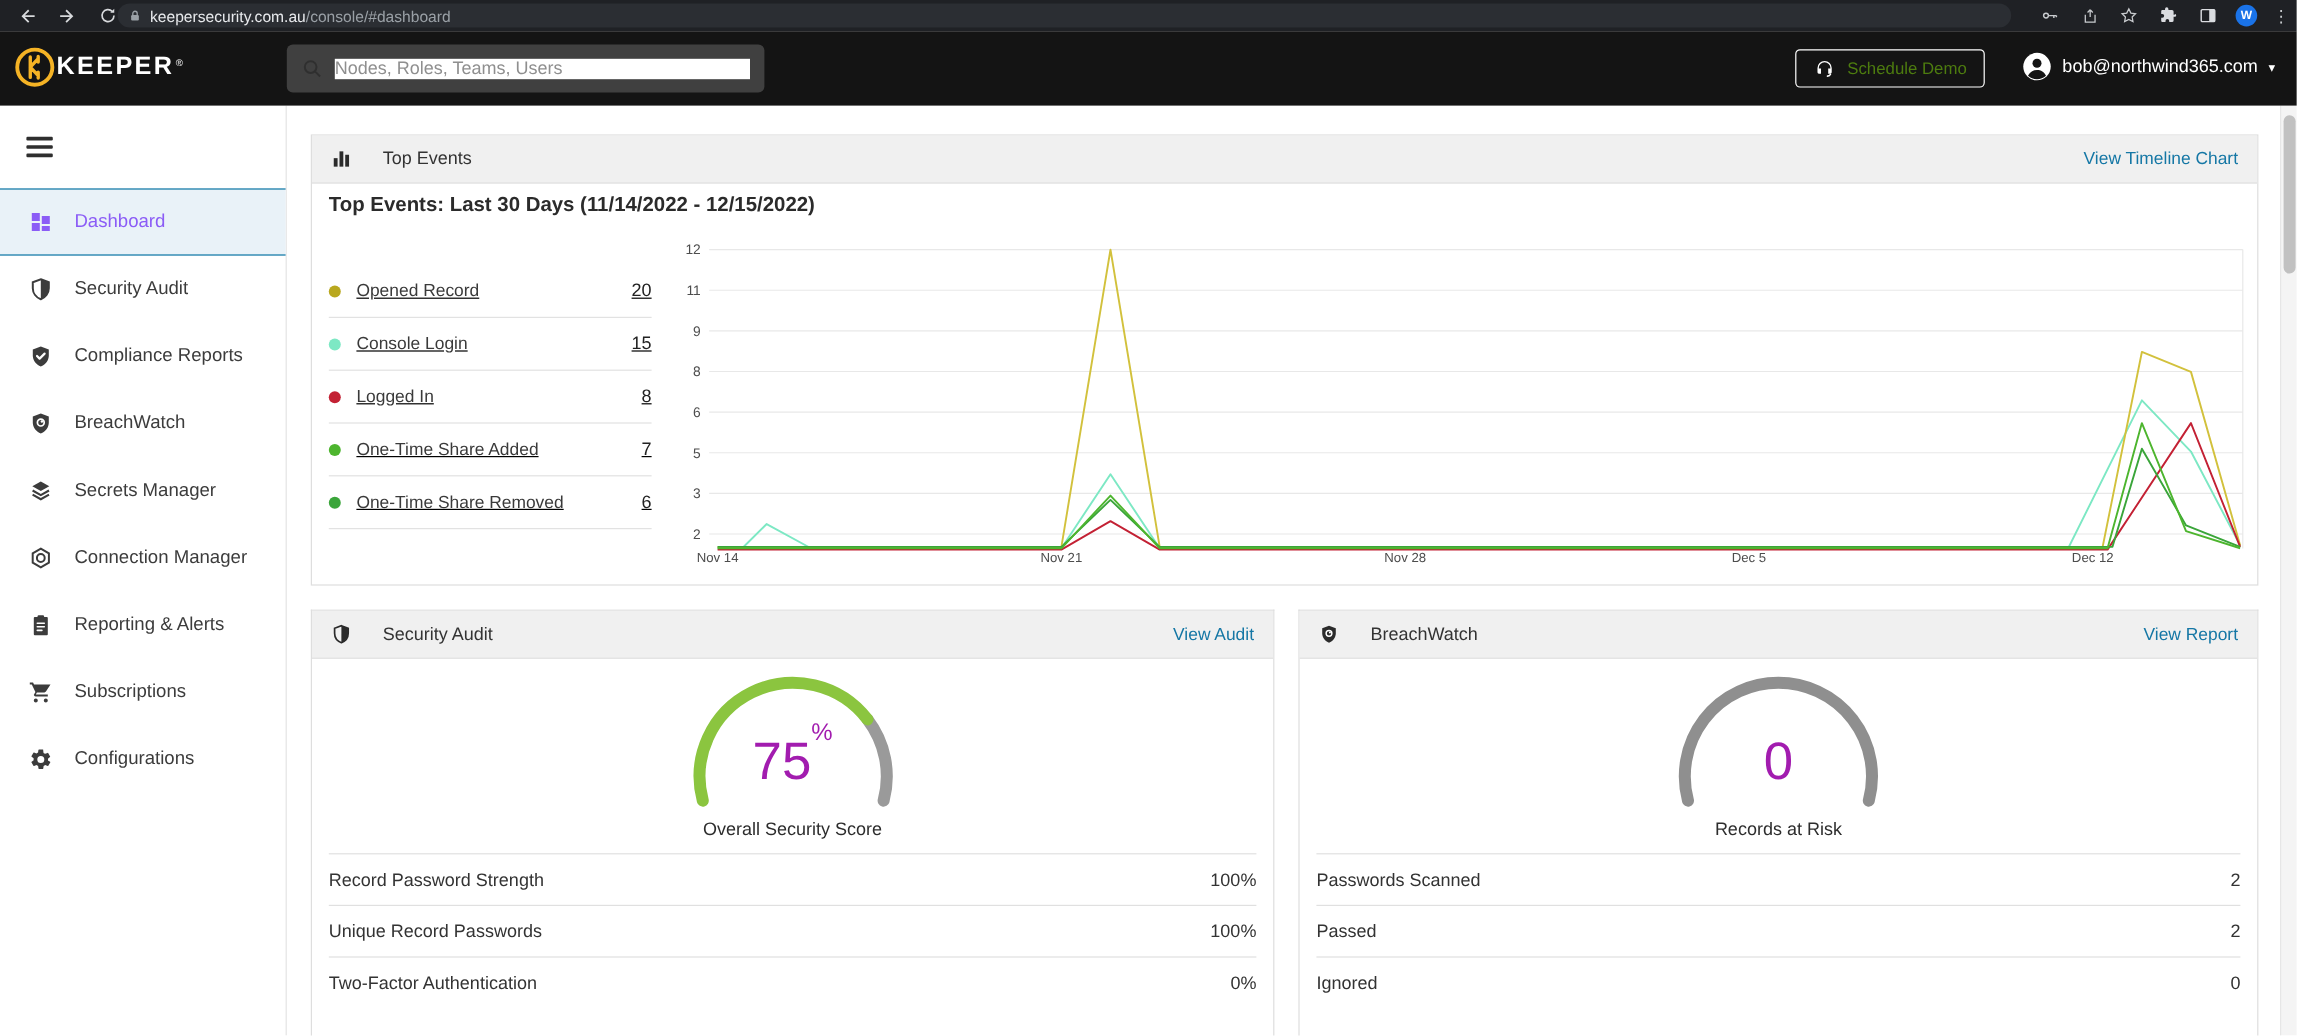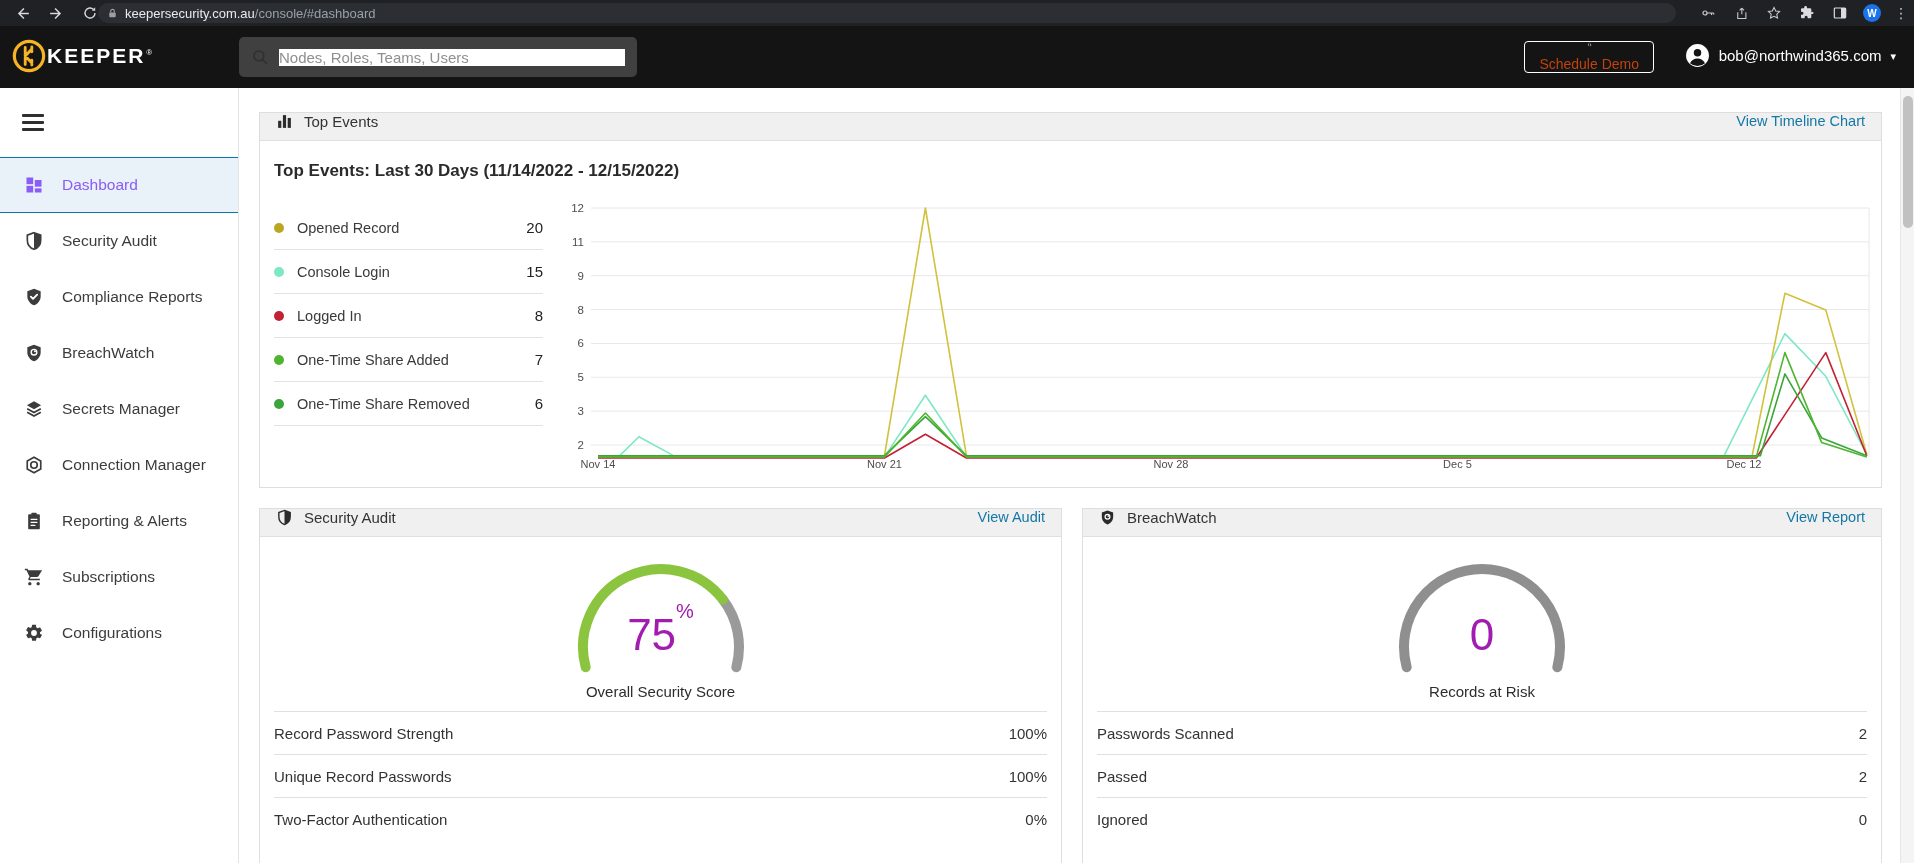--- a/index.html
+++ b/index.html
@@ -19,44 +19,44 @@
   .kebab { color:#c8cbce; font-size:14px; letter-spacing:0; cursor:pointer; line-height:1; }
 
   
   .appheader { position:absolute; left:0; top:26px; width:1914px; height:62px; background:#141414; z-index:20; }
   .brand { position:absolute; left:12px; top:13px; display:flex; align-items:center; gap:1px; }
   .brand-text { color:#fff; font-size:21px; font-weight:bold; letter-spacing:2px; }
   .brand-mark { color:#fff; font-size:8px; vertical-align:top; position:relative; top:-4px; }
   .search-box { position:absolute; left:239px; top:11px; width:398px; height:40px; background:#404040; border-radius:5px; display:flex; align-items:center; padding:0 12px; }
   .search-box input { border:none; outline:none; flex:1; font-size:15px; color:#333; margin-left:10px; font-family:"Liberation Sans",sans-serif; }
   .search-box input::placeholder { color:#8f8f8f; }
-  .demo-btn { position:absolute; right:260px; top:15px; height:32px; padding:0 14px; border:1px solid #fff; border-radius:4px; display:flex; align-items:center; gap:9px; color:#c2410c; font-size:14px; cursor:pointer; background:transparent;flex-direction:column; }
+  .demo-btn { position:absolute; right:260px; top:15px; height:32px; padding:0 14px; border:1px solid #fff; border-radius:4px; display:flex; align-items:center; gap:9px; color:#4d7c0f; font-size:14px; cursor:pointer; background:transparent; }
   .account { position:absolute; right:18px; top:17px; display:flex; align-items:center; gap:9px; color:#fff; font-size:15px; cursor:pointer; }
   .caret { font-size:11px; position:relative; top:1px; }
 
   
   .sidebar { position:absolute; left:0; top:88px; width:239px; height:775px; background:#fff; border-right:1px solid #e4e4e4; z-index:10; }
   .hamburger { position:absolute; left:22px; top:26px; width:22px; cursor:pointer; }
   .hamburger div { height:3px; background:#2f2f2f; margin-bottom:4px; border-radius:1px; }
   .nav-list { position:absolute; left:0; top:69px; width:100%; }
   .nav-item { height:56px; display:flex; align-items:center; padding-left:24px; gap:18px; font-size:15.5px; color:#3c3c3c; cursor:pointer; }
   .nav-item svg { flex:0 0 auto; }
   .nav-item.active { background:#e9f2f8; color:#8b5cf6; border-top:1px solid #0d76a5; border-bottom:1px solid #0d76a5; }
 
   
   .card { position:absolute; background:#fff; border:1px solid #dedede; }
   #card-top-events { left:259px; top:112px; width:1623px; height:376px; }
   #card-security-audit { left:259px; top:508px; width:803px; height:356px; border-bottom:none; }
   #card-breachwatch { left:1082px; top:508px; width:800px; height:356px; border-bottom:none; }
-  .card-header { height:28px; background:#f0f0f0; border-bottom:1px solid #e0e0e0; display:flex; padding:0 16px; gap:11px; }
+  .card-header { height:40px; background:#f0f0f0; border-bottom:1px solid #e0e0e0; display:flex; align-items:center; padding:0 16px; gap:26px; }
   .card-title { font-size:15px; color:#333; }
   .card-link { margin-left:auto; color:#1577a5; font-size:14.5px; cursor:pointer; }
 
   .chart-subtitle { position:absolute; left:14px; top:48px; font-size:17px; font-weight:bold; color:#2b2b2b; }
-  .legend { position:absolute; left:14px; top:93px; width:269px; }
+  .legend { position:absolute; left:14px; top:108px; width:269px;text-decoration:underline; }
   .legend-row { height:44px; border-bottom:1px solid #e2e2e2; display:flex; align-items:center; gap:13px; font-size:14.5px; color:#3a3a3a; }
   .legend-dot { width:10px; height:10px; border-radius:50%; flex:0 0 auto; }
   .legend-count { margin-left:auto; font-size:15px; color:#222; }
   .chart-wrap { position:absolute; left:301px; top:83px; width:1320px; height:285px; }
 
   .gauge-wrap { position:absolute; top:48px; left:50%; transform:translateX(-50%); width:220px; height:152px; text-align:center; }
   .gauge-wrap svg { display:block; margin:0 auto; }
   .gauge-number { position:absolute; top:56px; left:0; right:0; text-align:center; font-size:44px; color:#a21caf; line-height:1; }
   .gauge-number sup { font-size:20px; position:relative; top:-16px; }
   .gauge-label { position:absolute; top:126px; left:0; right:0; text-align:center; font-size:15px; color:#2d2d2d; }

